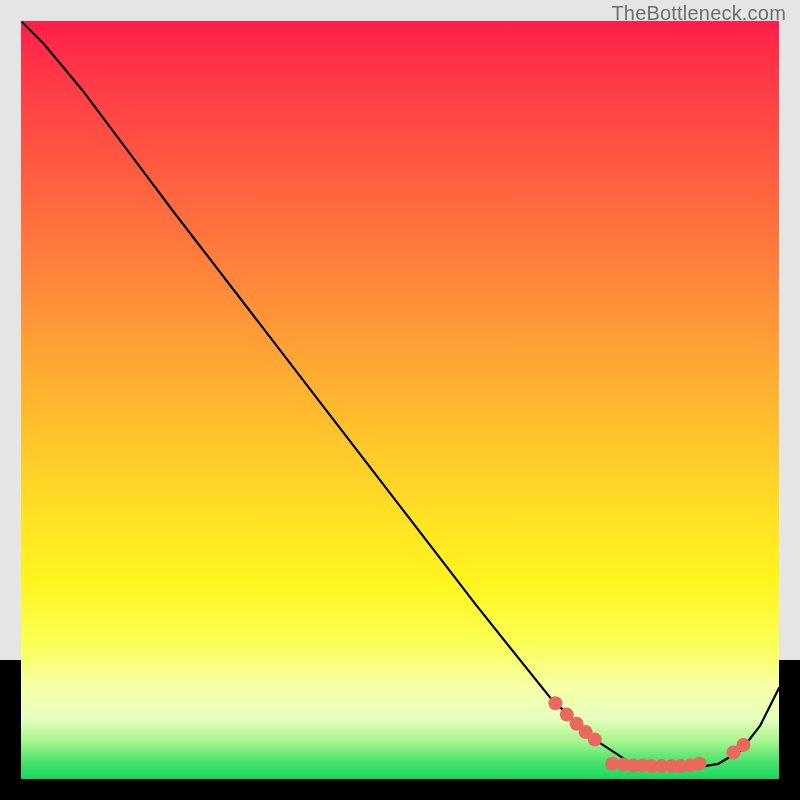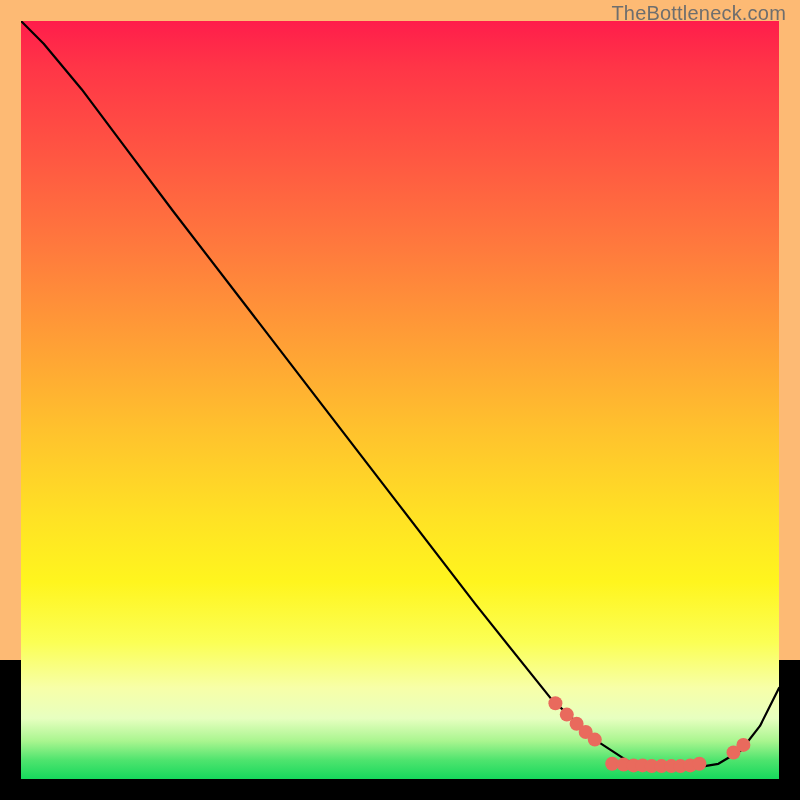--- a/index.html
+++ b/index.html
@@ -8,21 +8,21 @@
     width: 800px;
     height: 800px;
     background: #000;
     font-family: Arial, Helvetica, sans-serif;
     overflow: hidden;
   }
   .stage {
     position: relative;
     width: 800px;
     height: 660px;
-    background: #fdba74;
+    background: #e5e5e5;
   }
   .plot-area {
     position: absolute;
     left: 21px;
     top: 21px;
     width: 758px;
     height: 758px;
     
     background: linear-gradient(
       to bottom,

